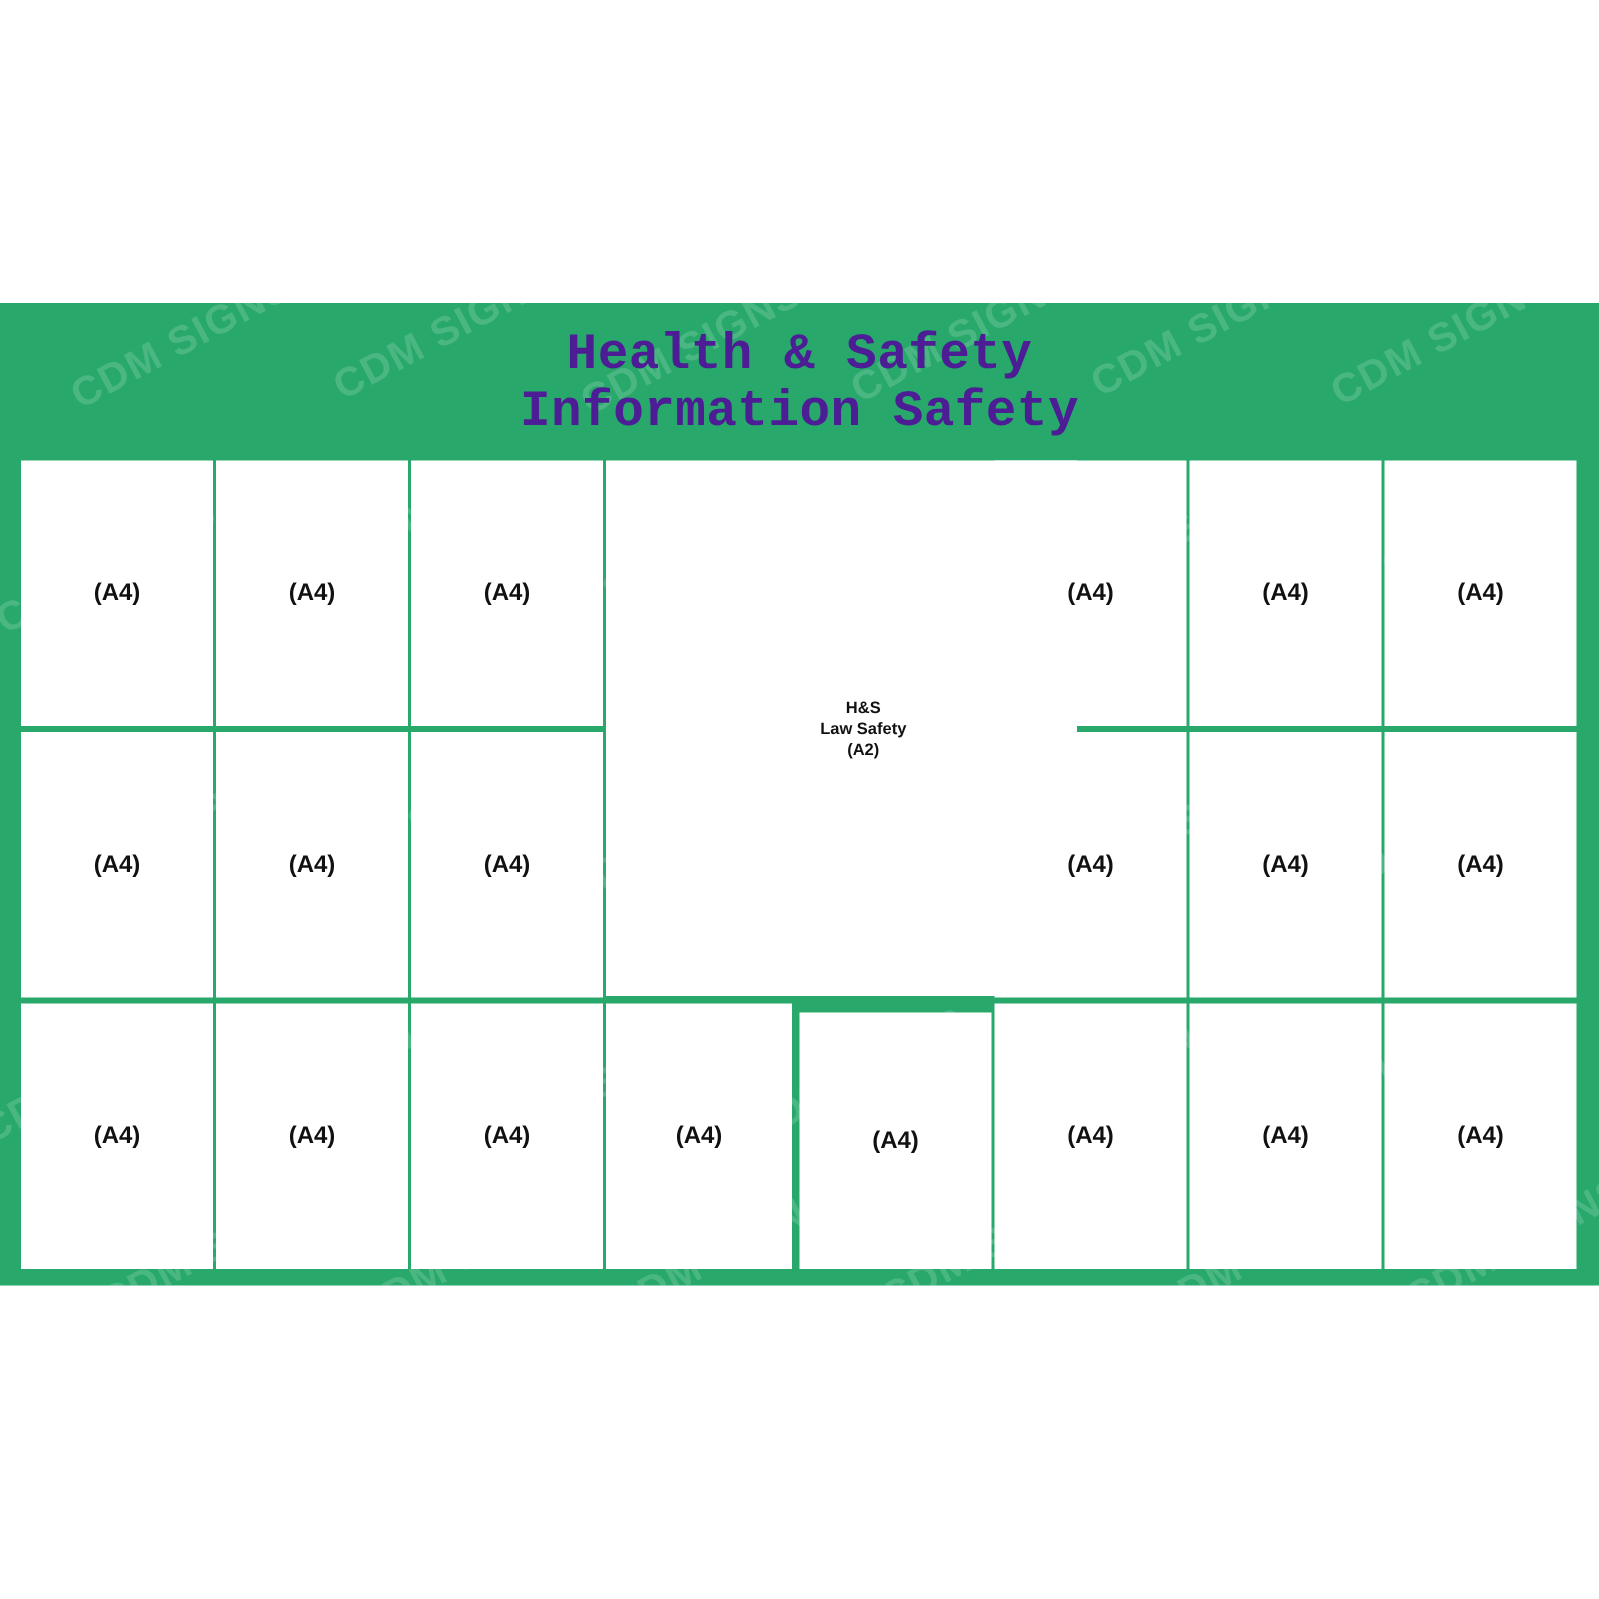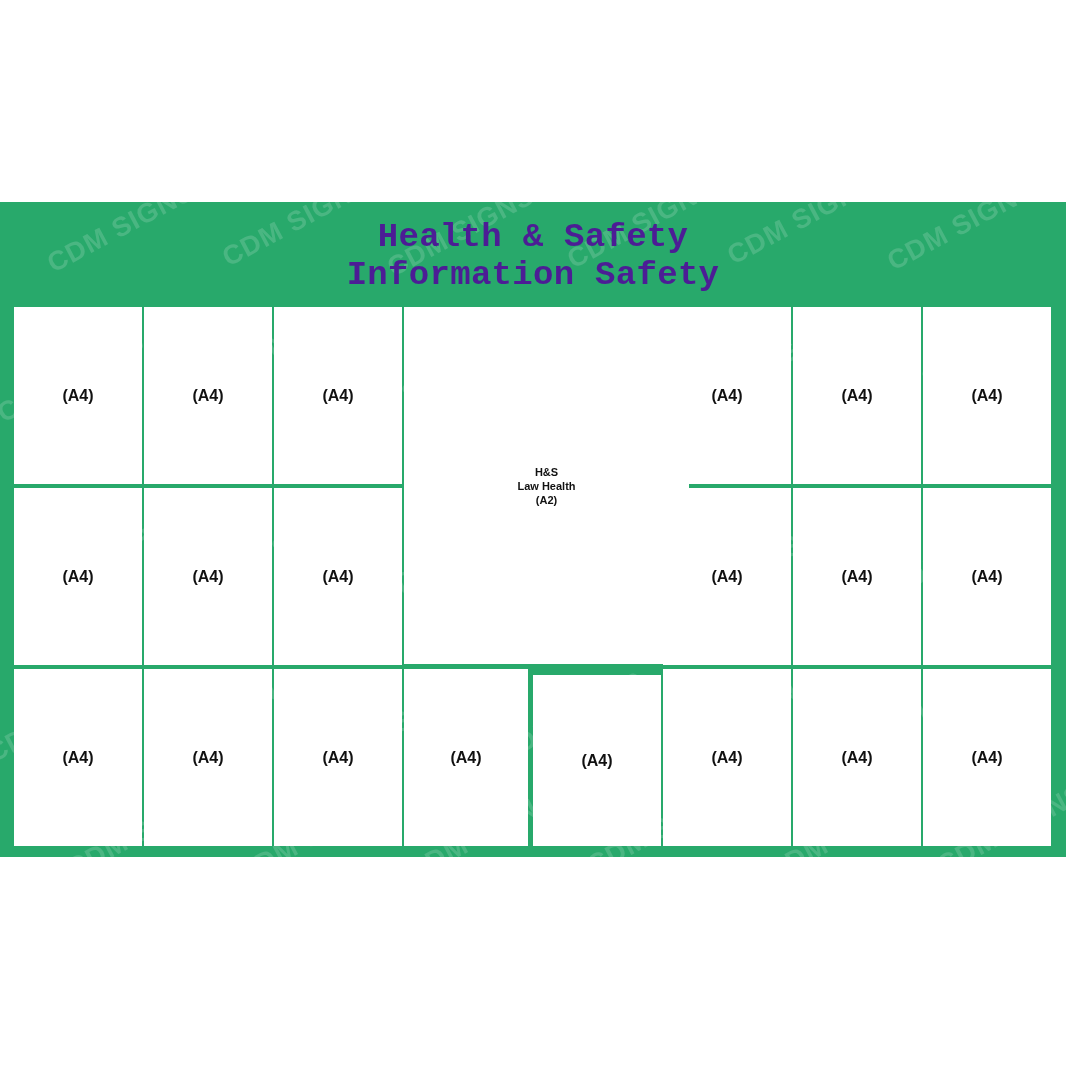--- a/index.html
+++ b/index.html
@@ -141,24 +141,24 @@
         <div class="sheet" style="left: 144px; top: 105px; width: 128px; height: 177px;">
           <div class="sheet-label">
             <div>(A4)</div>
           </div>
         </div>
         <div class="sheet" style="left: 274px; top: 105px; width: 128px; height: 177px;">
           <div class="sheet-label">
             <div>(A4)</div>
           </div>
         </div>
-        <div class="sheet a2" style="left: 404px; top: 105px; width: 285px; height: 357px;">
+        <div class="sheet a2" style="left: 404px; top: 105px; width: 285px; height: 357px; padding-left: 29px;">
           <div class="sheet-label">
             <div>H&amp;S</div>
-            <div>Law Health</div>
+            <div>Law Safety</div>
             <div>(A2)</div>
           </div>
         </div>
         <div class="sheet" style="left: 663px; top: 105px; width: 128px; height: 177px;">
           <div class="sheet-label">
             <div>(A4)</div>
           </div>
         </div>
         <div class="sheet" style="left: 793px; top: 105px; width: 128px; height: 177px;">
           <div class="sheet-label">

